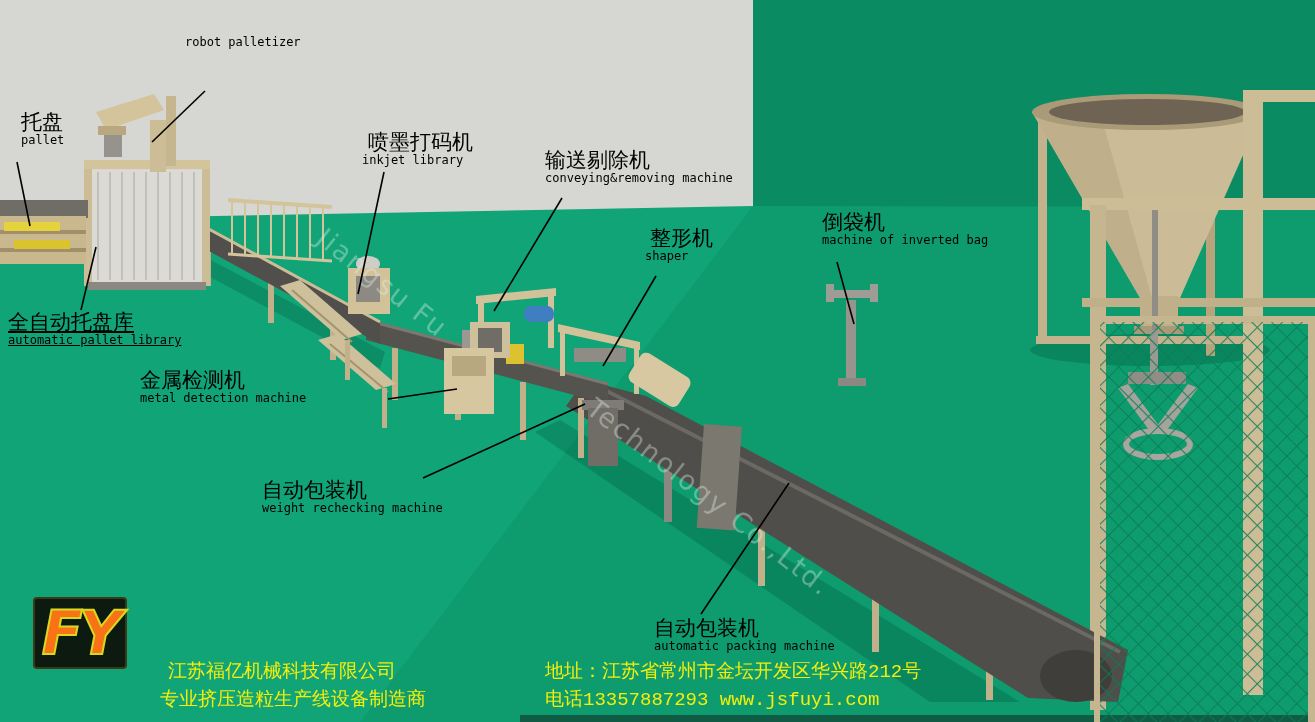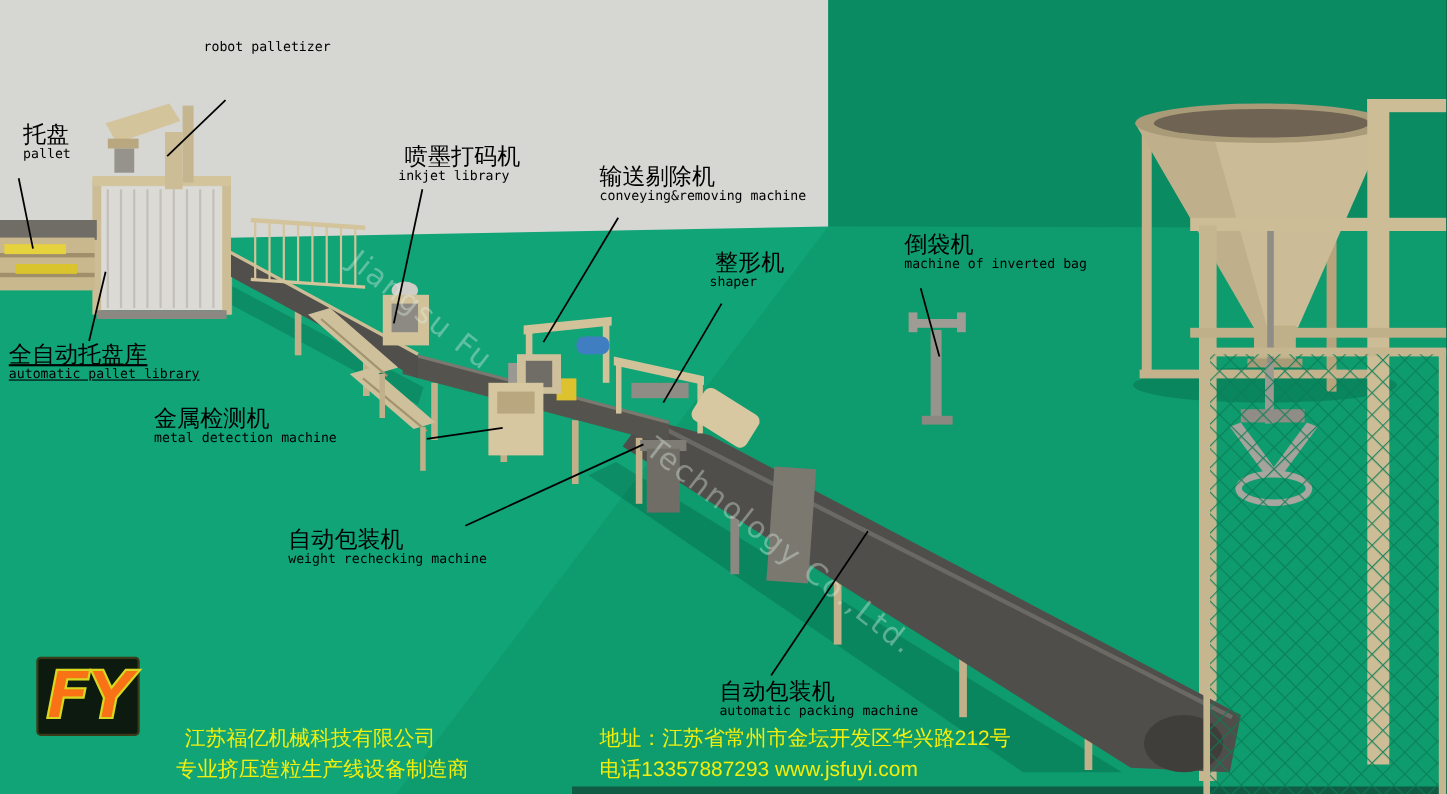--- a/index.html
+++ b/index.html
@@ -17,21 +17,21 @@
   .label{position:absolute;color:#000;line-height:1.15;white-space:nowrap;}
   .label .zh{font-size:21px;font-family:"DejaVu Sans", sans-serif;}
   .label .en{font-size:12px;font-family:"DejaVu Sans Mono", monospace;}
   .watermark{
     position:absolute;color:rgba(225,238,232,0.38);
     font-size:27px;letter-spacing:2px;white-space:nowrap;
     transform:rotate(38deg);transform-origin:left top;
     font-family:"DejaVu Sans", sans-serif;pointer-events:none;
   }
   .footer-text{position:absolute;color:#F4EE0B;font-size:19px;white-space:nowrap;
-    font-family:Liberation Sans, sans-serif;}
+    font-family:Liberation Mono, monospace;}
   .logo{
     position:absolute;left:33px;top:597px;width:90px;height:68px;
     background:#0d1a10;border:2px solid #3a3a18;border-radius:4px;
     display:flex;align-items:center;justify-content:center;
   }
   .logo .fy{
     font-size:60px;font-weight:bold;font-style:italic;
     color:#f97316;-webkit-text-stroke:2px #D8D820;
     font-family:"DejaVu Sans", sans-serif;letter-spacing:-4px;
   }

